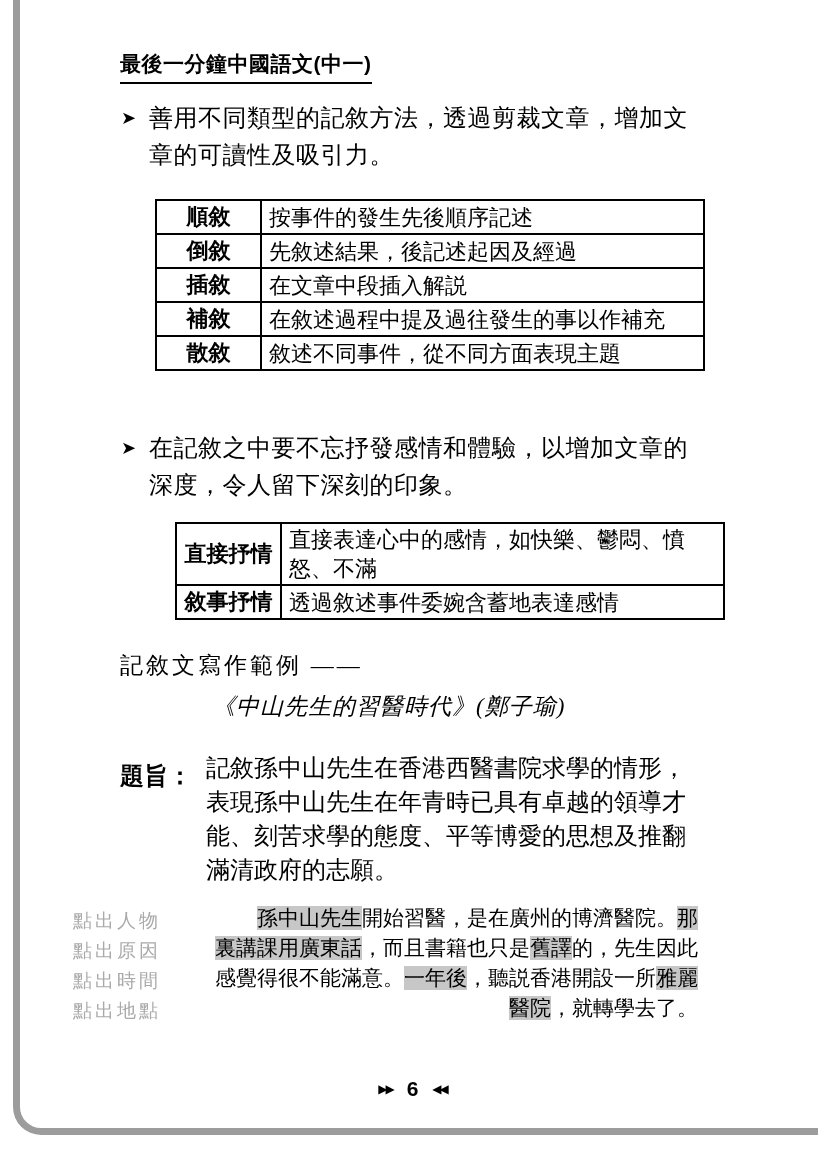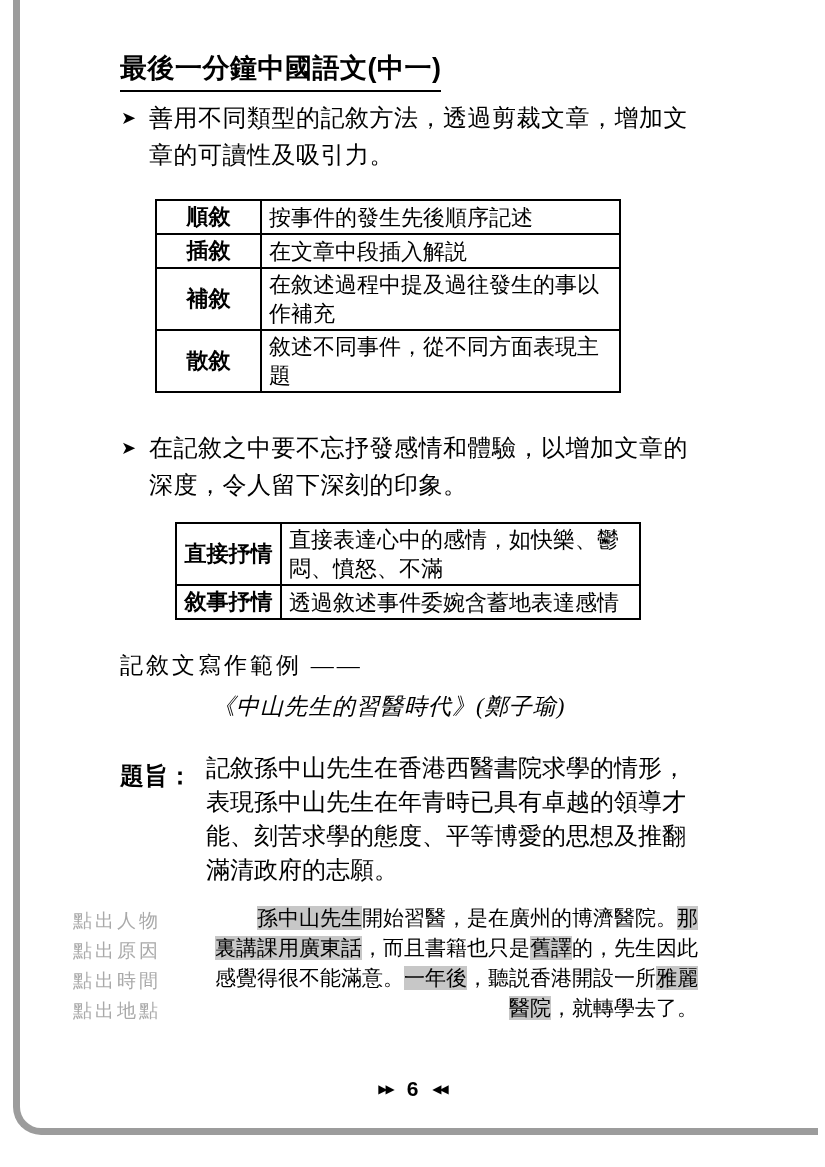--- a/index.html
+++ b/index.html
@@ -18,42 +18,42 @@
     position:absolute; left:13px; top:0;
     width:805px; height:1135px;
     border-left:7px solid var(--frame-gray, #9c9c9c);
     border-bottom:7px solid var(--frame-gray, #9c9c9c);
     border-bottom-left-radius:28px;
   }
 
   .doc-title {
     position:absolute; left:120px; top:50px;
     font-family:"Liberation Sans", sans-serif;
-    font-weight:bold; font-size:27px;
+    font-weight:bold; font-size:21px;
     border-bottom:2.5px solid #000;
     padding-bottom:4px;
     letter-spacing:0.5px;
   }
 
   .bullet { position:absolute; display:flex; gap:13px; }
   .bullet .marker { font-size:18px; line-height:37px; flex:0 0 auto; }
   .bullet .btext  { font-size:24px; line-height:37px; width:548px; letter-spacing:0.5px; }
   .bullet-1 { left:121px; top:100px; }
   .bullet-2 { left:121px; top:430px; }
 
   table.info { position:absolute; border-collapse:collapse; }
   .table-1 { left:155px; top:199px; }
   .table-2 { left:155px; top:522px;margin-left:20px; }
   table.info td { border:2px solid #000; vertical-align:middle; }
   td.term {
     width:105px; text-align:center;
     font-family:"Liberation Sans", sans-serif;
     font-weight:bold; font-size:22px; padding:1px 3px;
   }
-  td.def { width:359px; font-size:22px; line-height:29px; padding:1px 7px; }
+  td.def { width:443px; font-size:22px; line-height:29px; padding:1px 7px; }
 
   .example-heading {
     position:absolute; left:120px; top:650px;
     font-size:23px; letter-spacing:3px;
   }
   .example-title {
     position:absolute; left:212px; top:691px;
     font-size:23px; font-style:italic; letter-spacing:1px;
   }
 
@@ -98,20 +98,24 @@
   <div class="bullet bullet-1">
     <span class="marker">➤</span>
     <span class="btext">善用不同類型的記敘方法，透過剪裁文章，增加文章的可讀性及吸引力。</span>
   </div>
 
   <table class="info table-1">
     <tbody>
       <tr>
         <td class="term">順敘</td>
         <td class="def">按事件的發生先後順序記述</td>
+      </tr>
+      <tr>
+        <td class="term">倒敘</td>
+        <td class="def">先敘述結果，後記述起因及經過</td>
       </tr>
       <tr>
         <td class="term">插敘</td>
         <td class="def">在文章中段插入解説</td>
       </tr>
       <tr>
         <td class="term">補敘</td>
         <td class="def">在敘述過程中提及過往發生的事以作補充</td>
       </tr>
       <tr>

